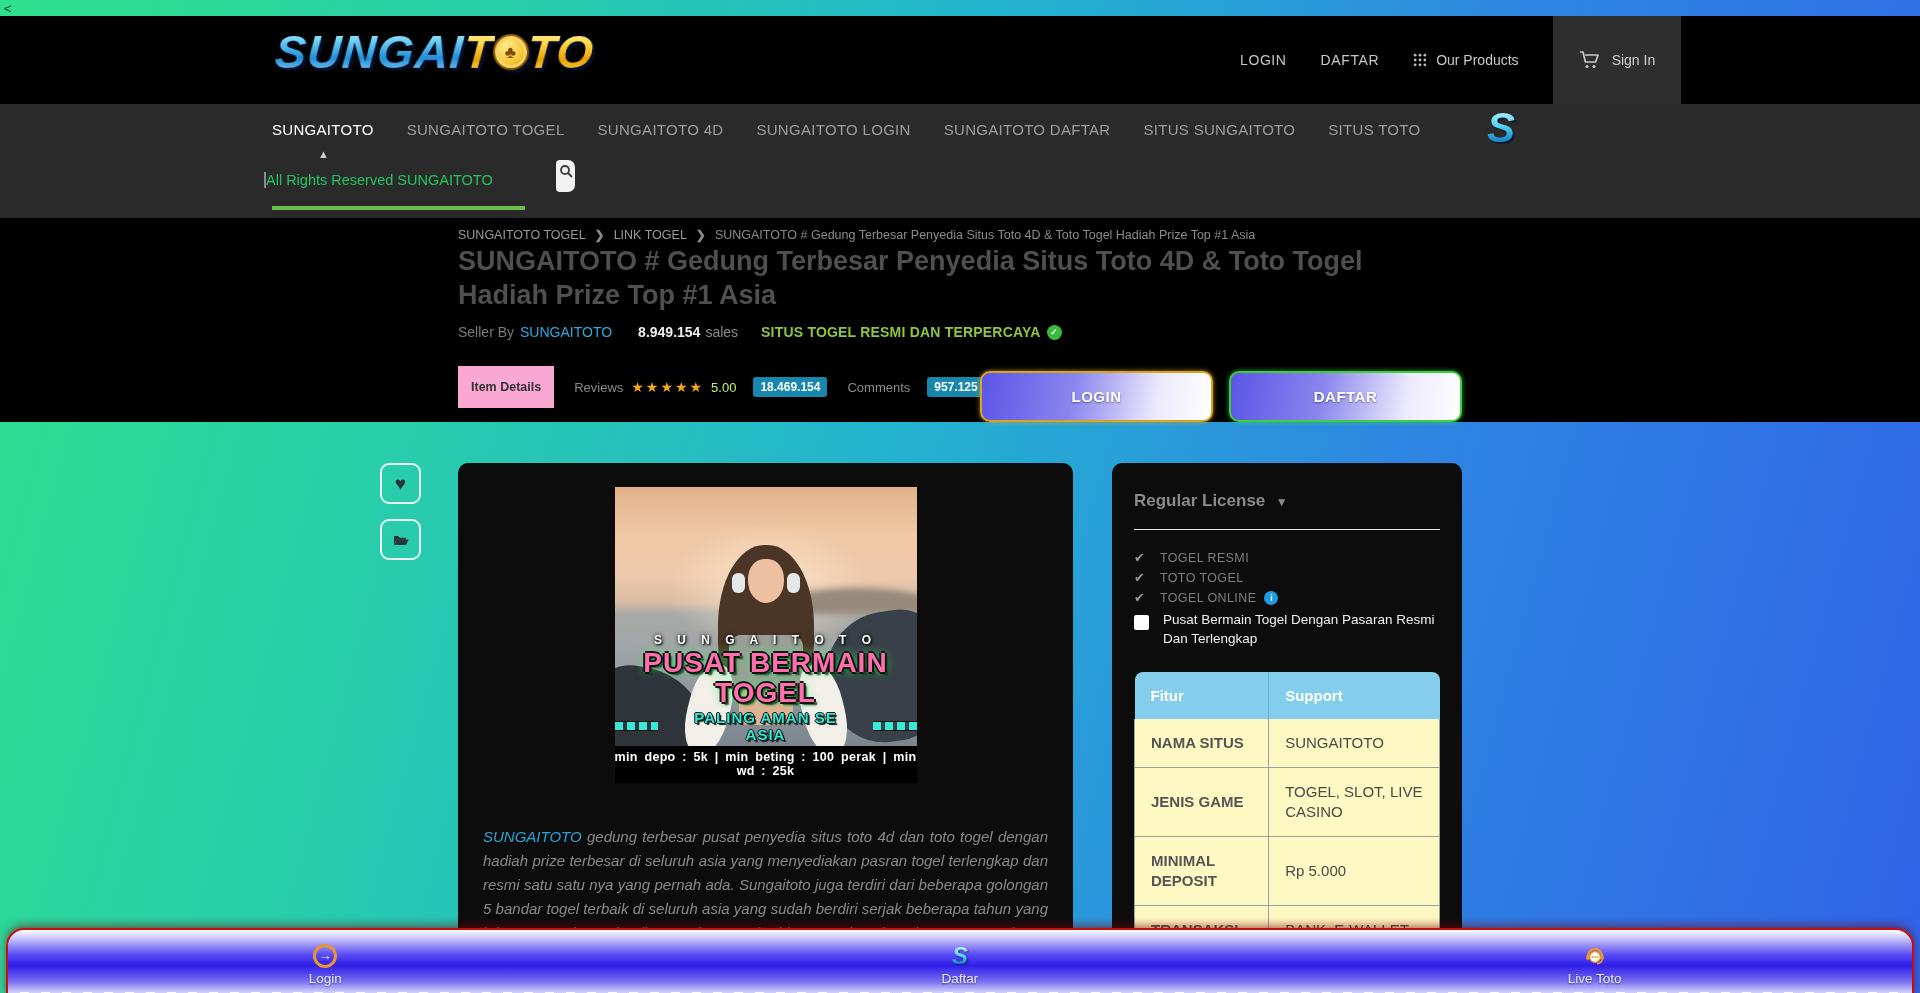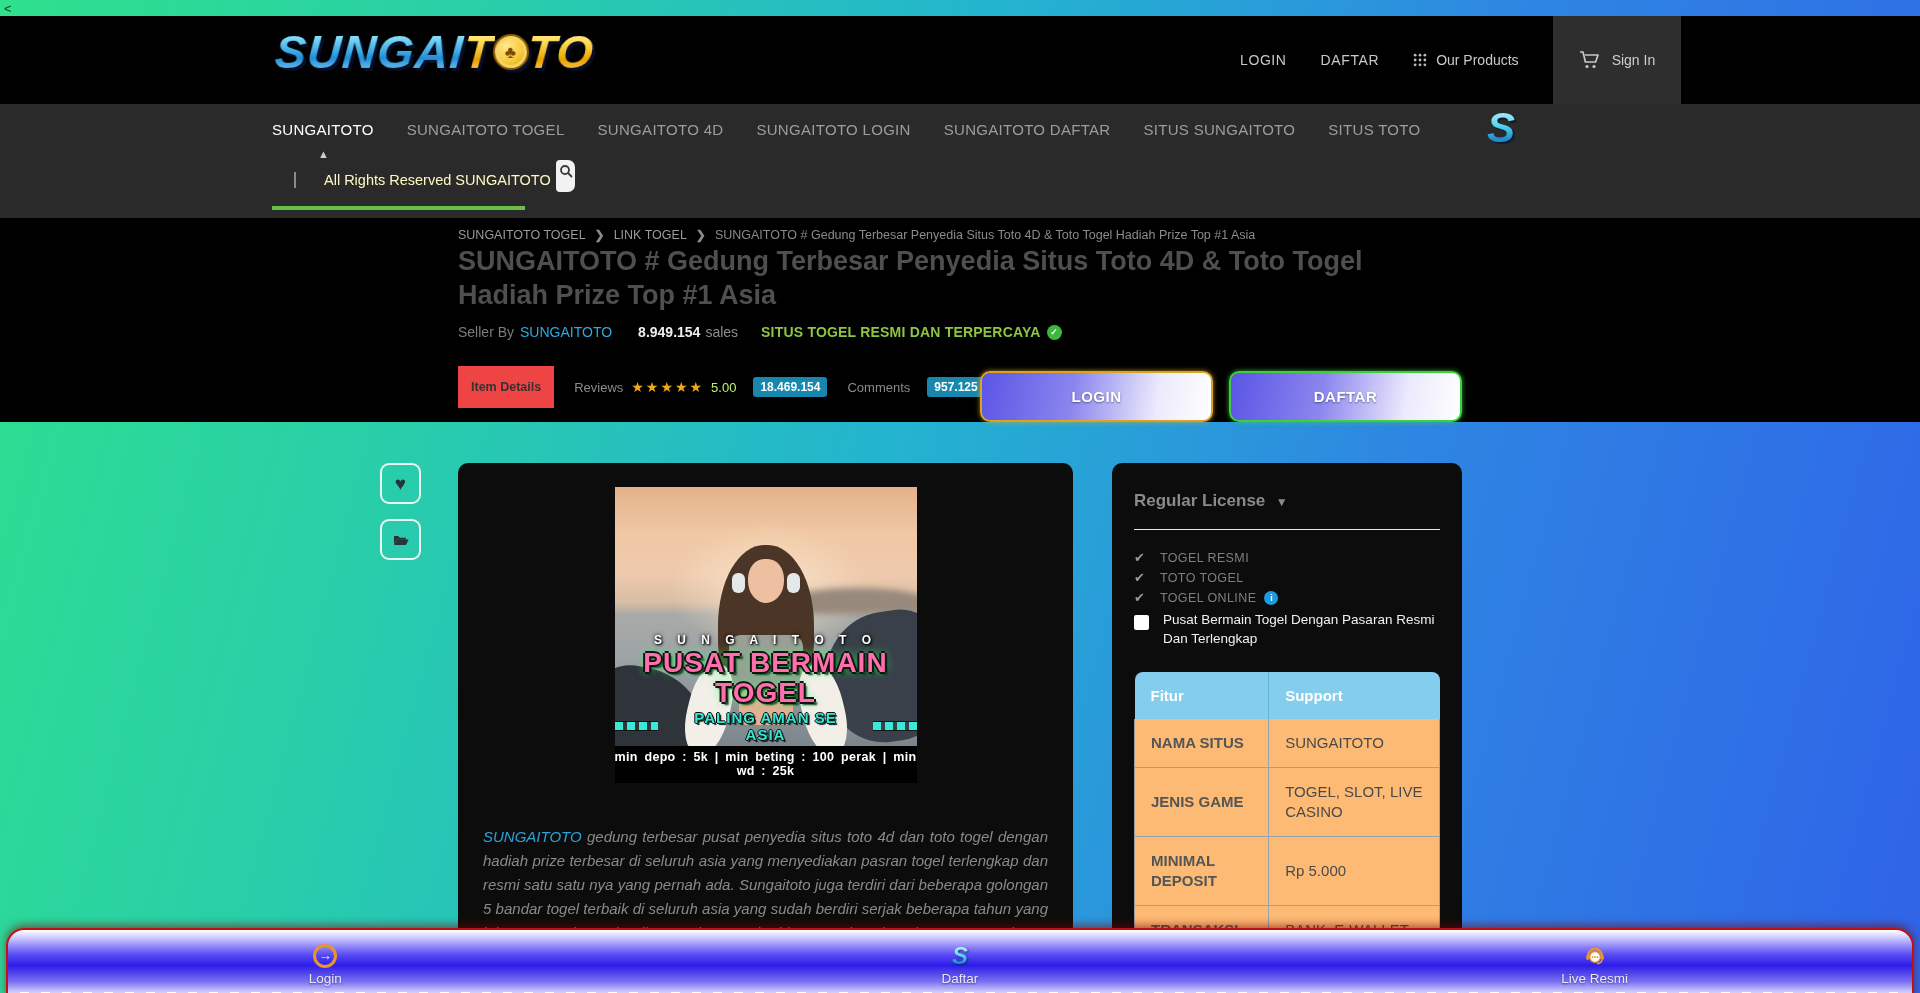--- a/index.html
+++ b/index.html
@@ -30,22 +30,22 @@
   
   .navbar{position:absolute;top:104px;left:0;right:0;height:114px;background:#2a2a2a;z-index:4;}
   .nav-row{position:absolute;left:272px;top:0;display:flex;gap:33px;align-items:center;height:50px;}
   .nav-item{font-size:15px;color:#9d9d9d;letter-spacing:.3px;cursor:pointer;white-space:nowrap;}
   .nav-item.active{color:#fff;}
   .nav-caret-up{position:absolute;left:318px;top:44px;color:#cfcfcf;font-size:11px;}
   .nav-s-logo{position:absolute;left:1487px;top:0px;font-size:42px;font-weight:900;font-style:italic;
     background:linear-gradient(180deg,#d8f8ff 0%,#55d4f2 45%,#1b89c9 75%,#9ae6ff 100%);
     -webkit-background-clip:text;background-clip:text;color:transparent;
     filter:drop-shadow(2px 2px 0 rgba(0,20,50,.6));}
-  .dropdown-item{position:absolute;left:264px;top:68px;border-left:2px solid #8a8a8a;padding-left:28px;
-    color:#fef9c3;font-size:14.5px;cursor:pointer;margin-left:30px;}
+  .dropdown-item{position:absolute;left:264px;top:68px;border-left:2px solid #8a8a8a;padding-left:0;
+    color:#22c55e;font-size:14.5px;cursor:pointer;}
   .green-underline{position:absolute;left:272px;top:102px;width:253px;height:4px;background:#6abf4b;}
   .search-tab{position:absolute;left:556px;top:56px;width:19px;height:32px;background:#f2f2f2;
     border-radius:4px 7px 7px 4px;display:flex;justify-content:center;padding-top:4px;cursor:pointer;}
 
   
   .content-black{position:absolute;top:218px;left:0;right:0;height:204px;background:#000;z-index:3;}
   .breadcrumb{position:absolute;left:458px;top:10px;display:flex;align-items:center;gap:9px;
     font-size:12.5px;color:#9a9a9a;white-space:nowrap;}
   .crumb-sep{color:#8a8a8a;font-size:12px;font-weight:bold;}
   .crumb-last{color:#8b8b8b;}
@@ -53,21 +53,21 @@
     font-weight:bold;color:#4f4f4f;}
   .seller-row{position:absolute;left:458px;top:106px;display:flex;align-items:center;font-size:14px;}
   .seller-label{color:#7d7d7d;}
   .seller-name{color:#2da9e0;margin-left:6px;cursor:pointer;}
   .sales-num{color:#efefef;font-weight:bold;margin-left:26px;}
   .sales-label{color:#8d8d8d;margin-left:5px;}
   .verified-text{color:#8dc63f;font-weight:bold;margin-left:23px;letter-spacing:.2px;}
   .verified-badge{width:15px;height:15px;border-radius:50%;background:#3cb83c;color:#fff;font-size:9px;
     line-height:15px;text-align:center;margin-left:6px;font-weight:bold;}
   .tabs-row{position:absolute;left:458px;top:148px;height:42px;display:flex;align-items:center;}
-  .tab-item-details{height:42px;background:#ef4444;color:#333;font-weight:bold;font-size:12.5px;
+  .tab-item-details{height:42px;background:#f9a8d4;color:#333;font-weight:bold;font-size:12.5px;
     display:flex;align-items:center;padding:0 13px;cursor:pointer;}
   .tr-label{color:#8a8a8a;font-size:13px;margin-left:20px;}
   .stars{color:#f0a818;font-size:14px;letter-spacing:2px;margin-left:8px;}
   .rating{color:#bef264;font-size:13px;margin-left:7px;}
   .count-badge{background:#1787ad;color:#fff;font-weight:bold;font-size:12px;border-radius:3px;
     padding:3px 7px;margin-left:17px;cursor:pointer;}
   .btn{position:absolute;top:153px;width:233px;height:51px;border-radius:10px;display:flex;
     align-items:center;justify-content:center;color:#fff;font-weight:bold;font-size:15px;
     letter-spacing:.5px;text-shadow:0 1px 2px rgba(0,0,30,.45);cursor:pointer;
     background:linear-gradient(100deg,#5b55e6 0%,#8b86ee 40%,#eceafc 76%,#ffffff 100%);}
@@ -134,21 +134,21 @@
   .info-icon{display:inline-block;width:14px;height:14px;border-radius:50%;background:#1e9be0;color:#fff;
     font-size:9px;line-height:14px;text-align:center;font-weight:bold;margin-left:7px;cursor:pointer;}
   .checkbox-row{display:flex;gap:14px;align-items:flex-start;}
   .checkbox{width:15px;height:15px;background:#fff;border-radius:2px;margin-top:5px;cursor:pointer;flex:none;}
   .checkbox-label{color:#f0f0f0;font-size:13.5px;line-height:19px;}
   .feature-table{width:100%;border-collapse:collapse;margin-top:24px;}
   .feature-table th{background:#85cdec;color:#fff;font-size:15px;font-weight:bold;text-align:left;
     padding:15px 16px;border-right:1px solid #5fb6dd;}
   .feature-table th:first-child{border-radius:8px 0 0 0;width:44%;}
   .feature-table th:last-child{border-radius:0 8px 0 0;border-right:none;}
-  .feature-table td{background:#fdba74;color:#4a4a4a;font-size:15px;padding:14px 16px;
+  .feature-table td{background:#fef9c3;color:#4a4a4a;font-size:15px;padding:14px 16px;
     border:1px solid #9aa0a6;border-top:none;line-height:20px;}
   .feature-table td.fitur{font-weight:bold;color:#555;}
 
   
   .bottom-bar{position:absolute;left:6px;right:6px;top:928px;height:70px;z-index:50;
     border:2px solid #c01010;border-bottom:none;border-radius:18px 18px 0 0;
     box-shadow:0 -3px 8px rgba(120,0,0,.55);
     background:linear-gradient(180deg,#ffffff 0%,#d9d6ff 9%,#5a4df4 36%,#2d1de8 52%,#7a70f0 76%,#c9c5fa 90%,#efeefe 100%);}
   .bar-dashes{position:absolute;left:12px;right:12px;bottom:3px;height:3px;
     background:repeating-linear-gradient(90deg,rgba(255,255,255,.95) 0 9px,transparent 9px 21px);}
@@ -361,18 +361,18 @@
         <svg width="26" height="24" viewBox="0 0 26 24">
           <path d="M6 12 a7 7 0 0 1 14 0" fill="none" stroke="#e8952f" stroke-width="2.4"></path>
           <rect x="4.2" y="11" width="3" height="5" rx="1.4" fill="#e8952f"></rect>
           <rect x="18.8" y="11" width="3" height="5" rx="1.4" fill="#e8952f"></rect>
           <circle cx="13" cy="13" r="5.4" fill="#fff" stroke="#e8952f" stroke-width="1.4"></circle>
           <circle cx="10.6" cy="13" r="0.9" fill="#e8952f"></circle>
           <circle cx="13" cy="13" r="0.9" fill="#e8952f"></circle>
           <circle cx="15.4" cy="13" r="0.9" fill="#e8952f"></circle>
           <path d="M20 16 q-1 3.5 -5 3.5" fill="none" stroke="#e8952f" stroke-width="1.8"></path>
         </svg>
-        <span class="bar-label">Live Resmi</span>
+        <span class="bar-label">Live Toto</span>
       </div>
     </div>
     <div class="bar-dashes"></div>
   </div>
 </div>
 
 </body></html>

